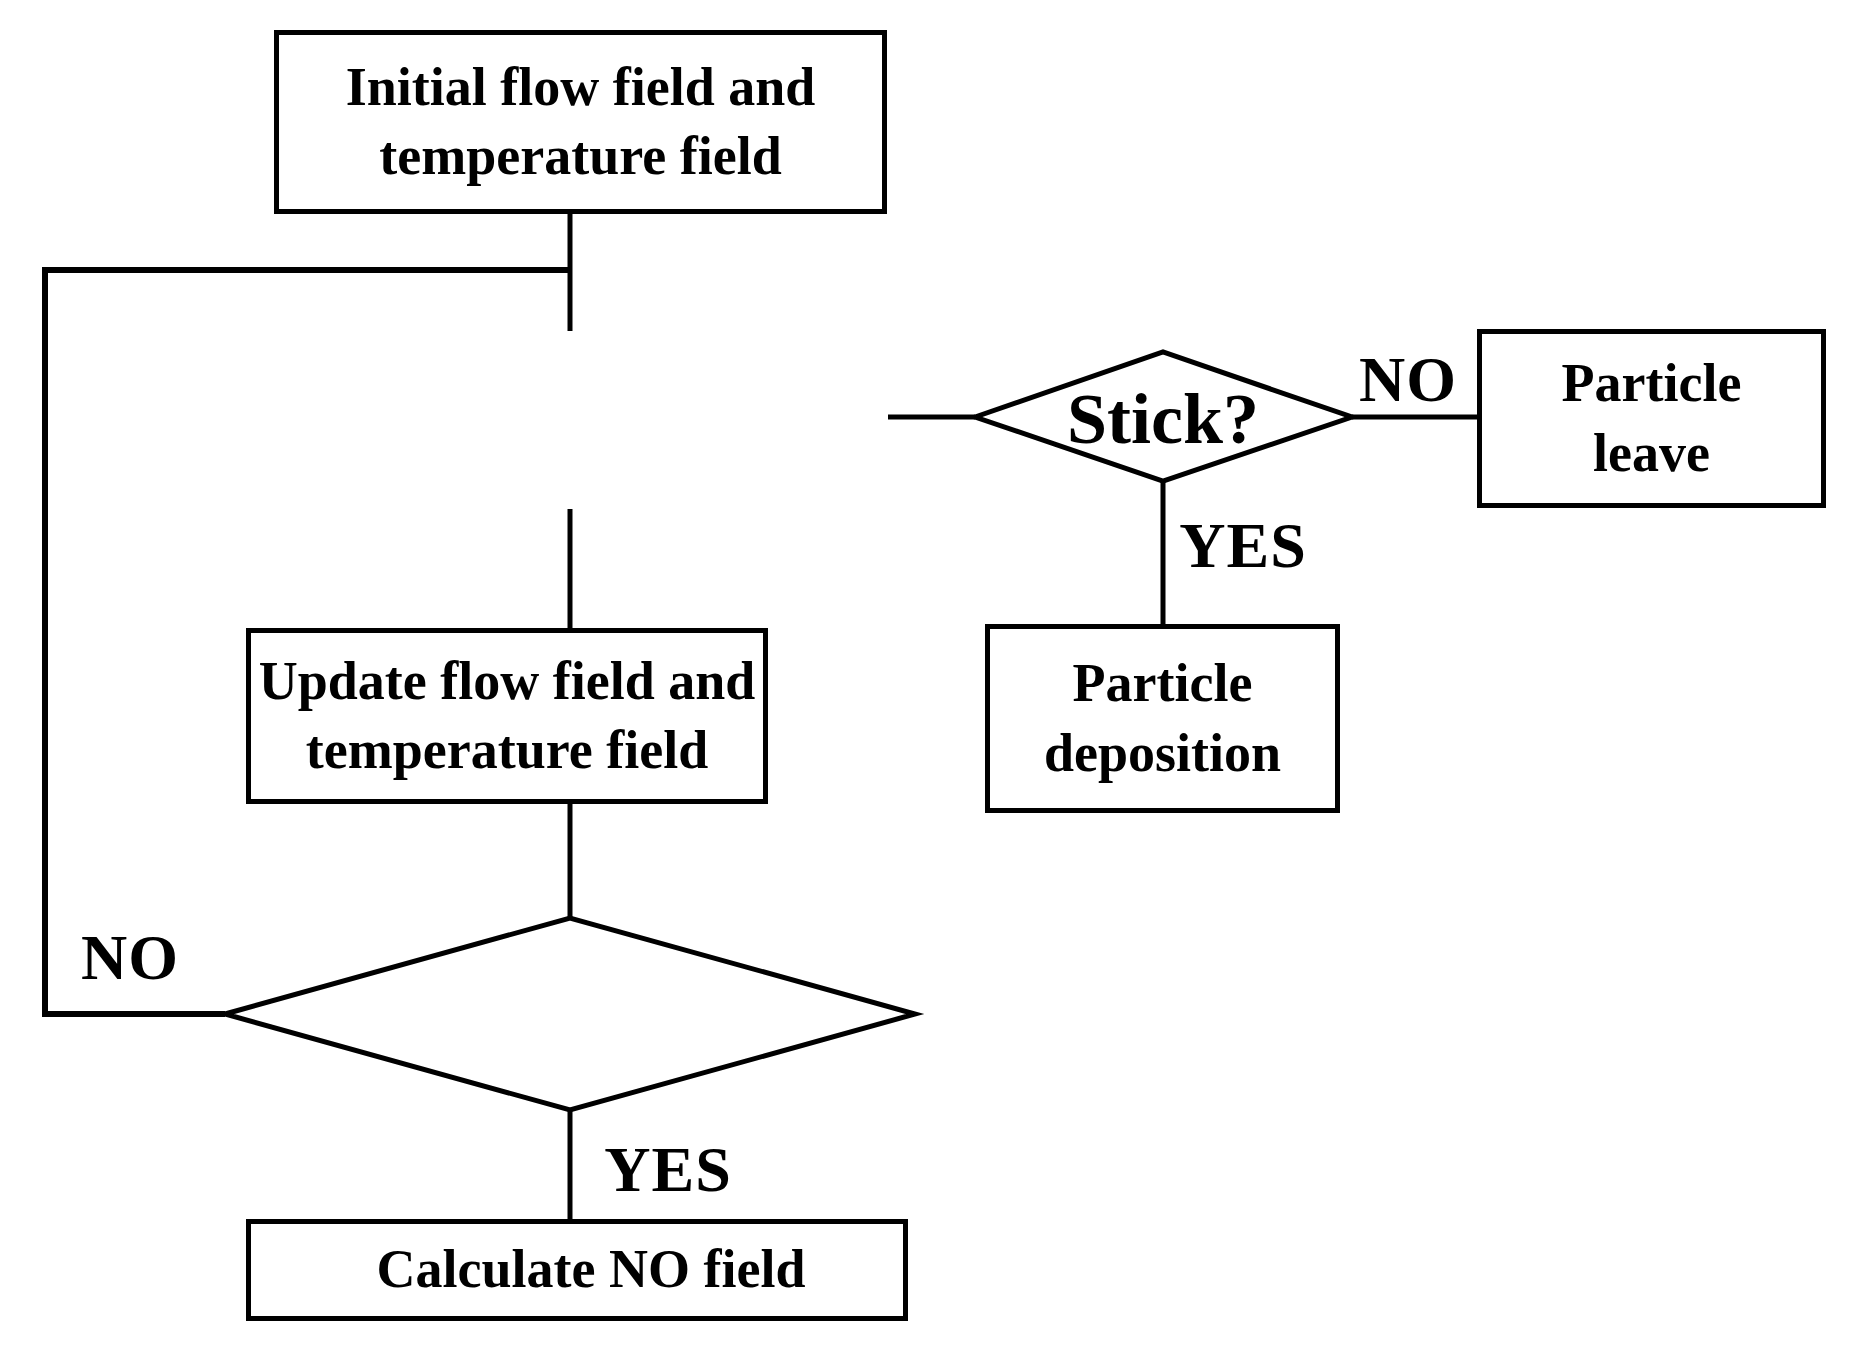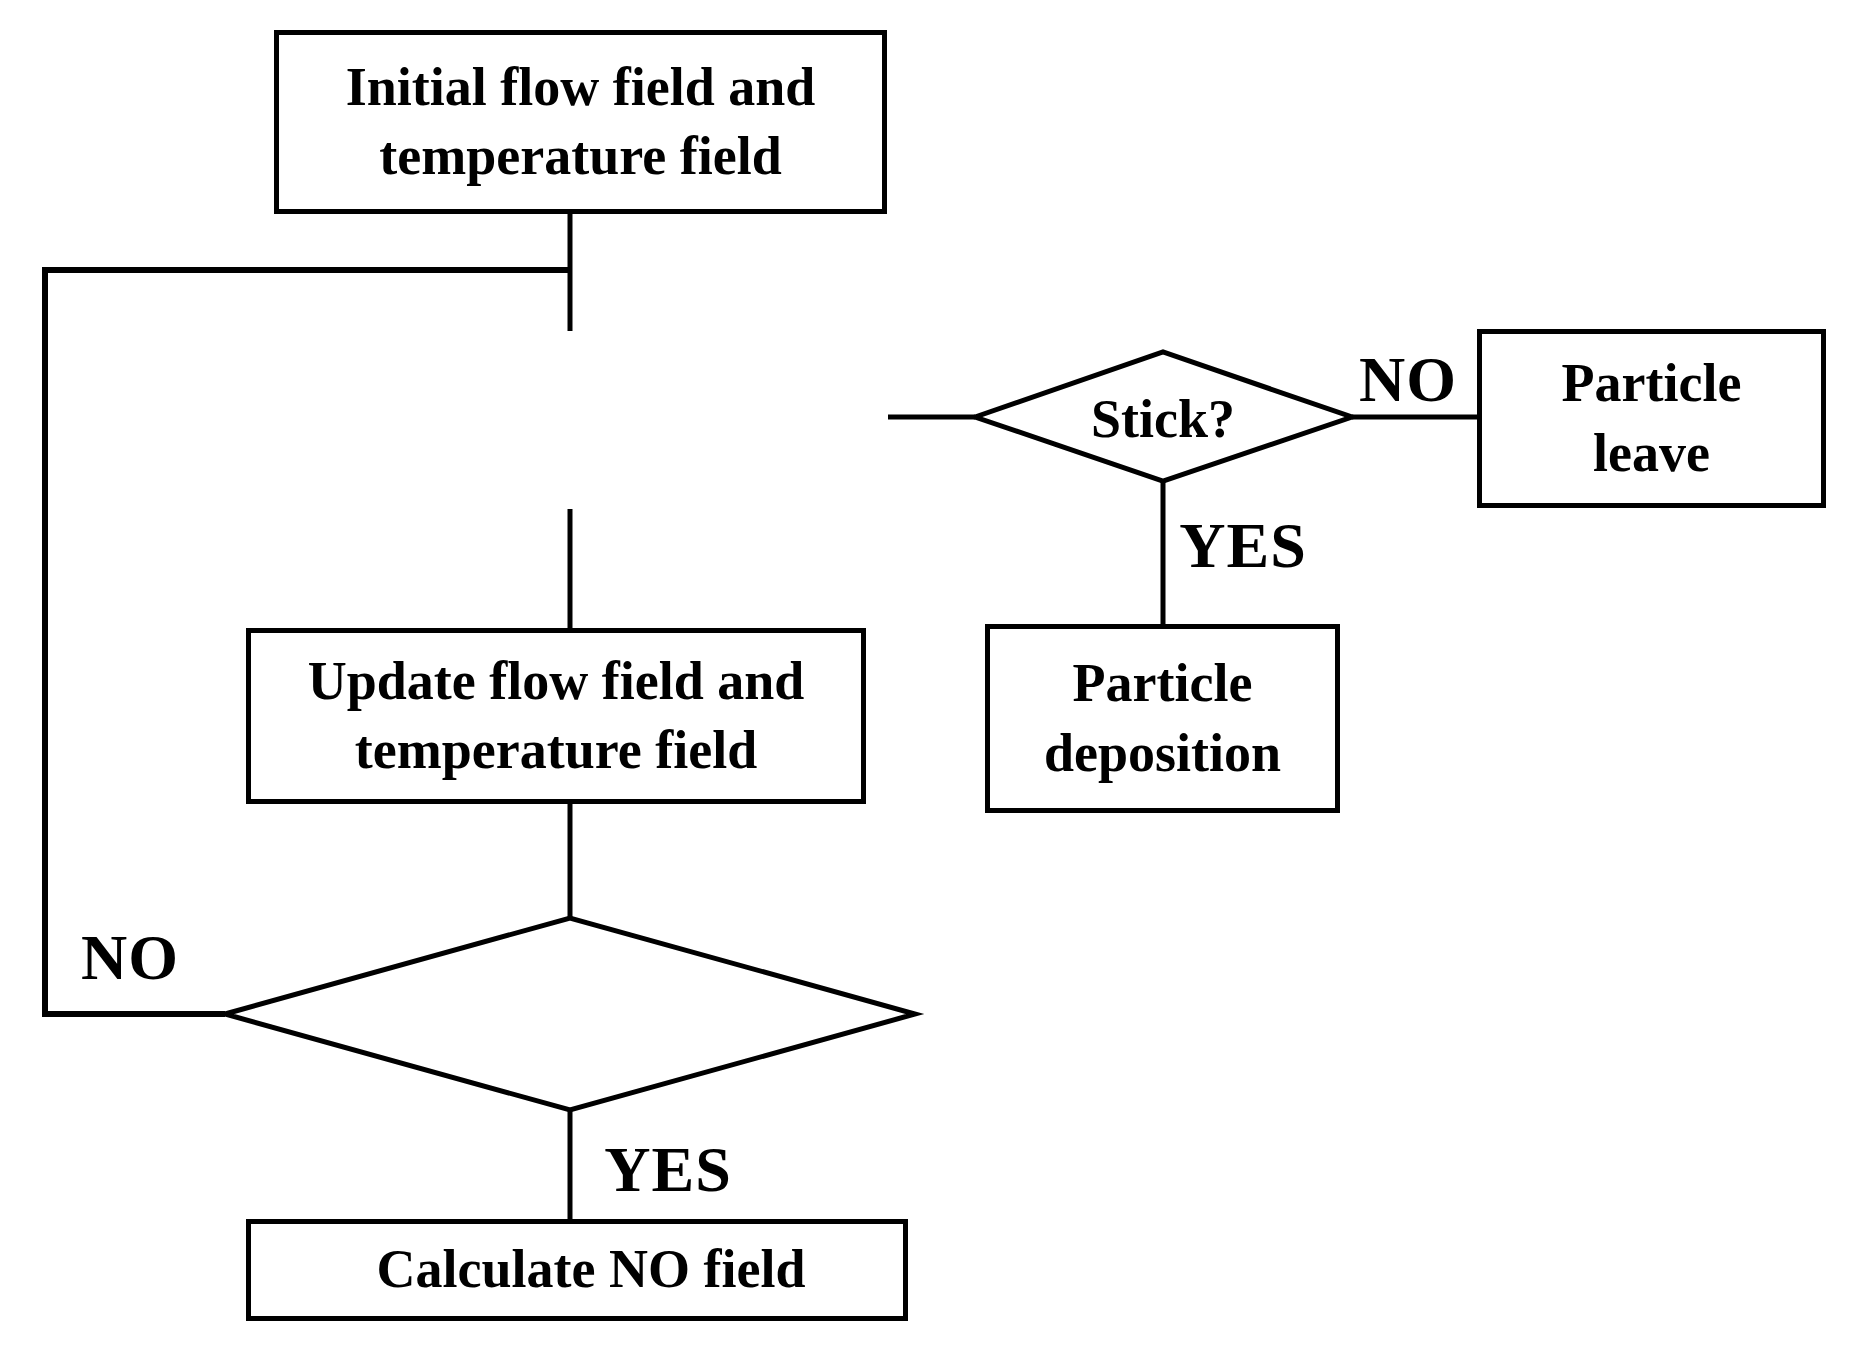--- a/index.html
+++ b/index.html
@@ -37,21 +37,21 @@
     display: block;
     text-align: center;
     white-space: pre-line;
     font-size: 54px;
     line-height: 1.28;
   }
   .dlabel {
     position: absolute;
     transform: translate(-50%, -50%);
     text-align: center;
-    font-size: 54px;
+    font-size: 72px;
     line-height: 1.2;
     white-space: pre-line;
   }
   .elabel {
     position: absolute;
     transform: translate(-50%, -50%);
     font-size: 64px;
     line-height: 1;
     letter-spacing: 1px;
   }
@@ -82,21 +82,21 @@
     <polygon points="975,417 1163,352 1352,417 1163,481" fill="#ffffff" stroke="#000000" stroke-width="5"></polygon>
     <polygon points="225,1014 570,918 915,1014 570,1110" fill="#ffffff" stroke="#000000" stroke-width="5"></polygon>
   </svg>
 
   <div class="box" style="left:262px; top:30px; width:613px; height:184px;margin-left:12px;">
     <span class="t">Initial flow field and
 temperature field</span>
   </div>
 
 
-  <div class="box" style="left:246px; top:628px; width:620px; height:176px;">
+  <div class="box" style="left:246px; top:628px; width:522px; height:176px;">
     <span class="t">Update flow field and
 temperature field</span>
   </div>
 
   <div class="box" style="left:985px; top:624px; width:355px; height:189px;">
     <span class="t">Particle
 deposition</span>
   </div>
 
   <div class="box" style="left:1477px; top:329px; width:349px; height:179px;">

